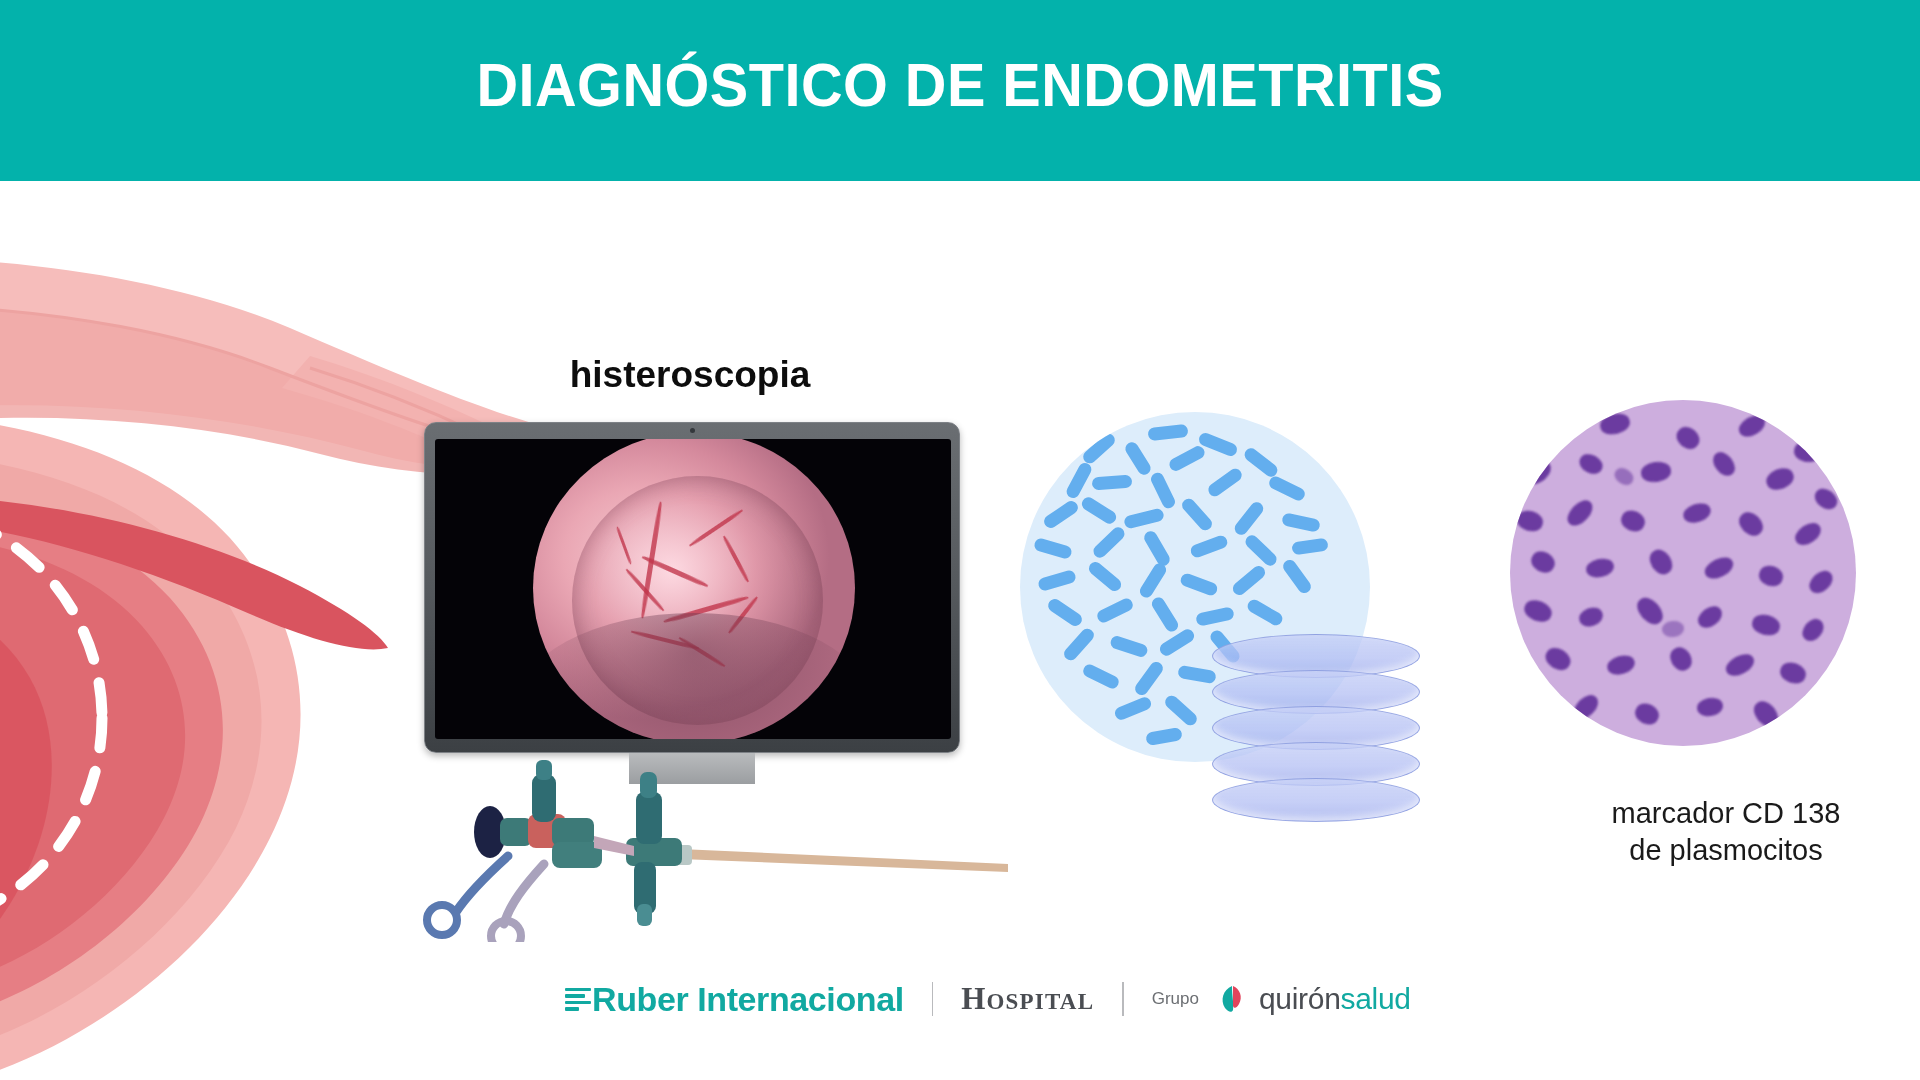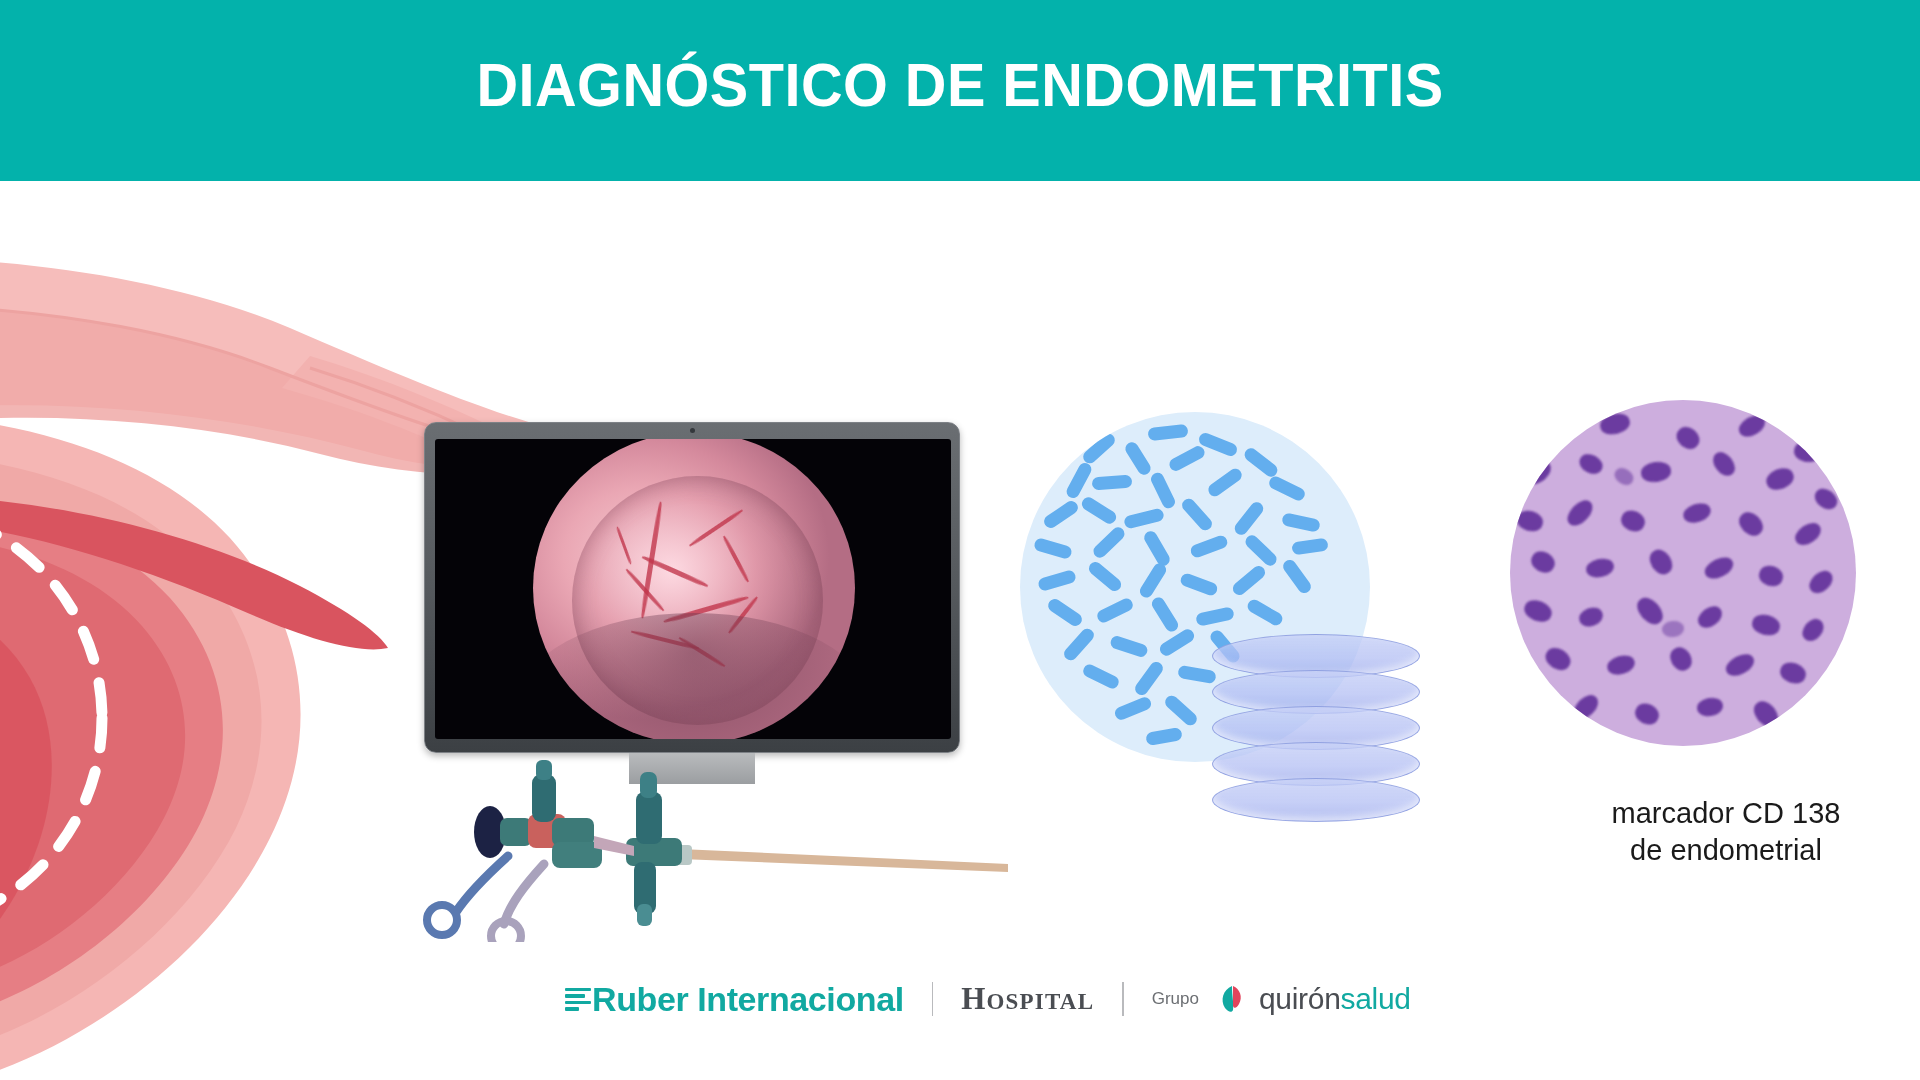--- a/index.html
+++ b/index.html
@@ -320,20 +320,21 @@
       <path d="M 300 320 C 420 330, 540 362, 630 408 C 680 434, 710 456, 718 470
                C 690 476, 640 462, 580 436 C 480 392, 380 360, 296 348 Z" fill="#d9545f"></path>
 
       <path d="M -60 150 C 150 110, 420 120, 600 190 C 720 236, 800 266, 900 284" fill="none" stroke="#eda3a1" stroke-width="3"></path>
       <path d="M 640 190 C 770 230, 860 280, 950 330" fill="none" stroke="#eda3a1" stroke-width="3"></path>
     </g>
 
     <circle cx="220" cy="540" r="212" fill="none" stroke="#ffffff" stroke-width="11" stroke-dasharray="30 24" stroke-linecap="round"></circle>
   </svg>
 
+  <div class="col-label" id="label-hister">histeroscopia</div>
 
   <div id="monitor-wrap">
     <div id="monitor-bezel">
       <div id="cam-dot"></div>
       <div id="monitor-screen">
         <div id="endo-view">
           <div class="vessel" style="left:36%;top:22%;width:5px;height:118px;transform:rotate(9deg);"></div>
           <div class="vessel" style="left:33%;top:44%;width:72px;height:5px;transform:rotate(24deg);"></div>
           <div class="vessel" style="left:40%;top:56%;width:88px;height:5px;transform:rotate(-16deg);"></div>
           <div class="vessel" style="left:26%;top:50%;width:56px;height:4px;transform:rotate(48deg);"></div>
@@ -473,21 +474,21 @@
       <div class="nucleus" style="left:36%;top:88%;width:24px;height:20px;transform:rotate(26deg);"></div>
       <div class="nucleus" style="left:54%;top:86%;width:26px;height:18px;transform:rotate(-10deg);"></div>
       <div class="nucleus" style="left:70%;top:88%;width:28px;height:20px;transform:rotate(50deg);"></div>
       <div class="nucleus" style="left:44%;top:64%;width:22px;height:16px;transform:rotate(-6deg);opacity:0.5;"></div>
       <div class="nucleus" style="left:30%;top:20%;width:20px;height:15px;transform:rotate(34deg);opacity:0.55;"></div>
     </div>
   </div>
 
   <div id="ihc-caption">
     <div>marcador CD 138</div>
-    <div>de endometrial</div>
+    <div>de plasmocitos</div>
   </div>
 
   <div id="footer-logo">
 
     <div id="ruber-mark">
       <div id="ruber-bars">
         <i style="width:26px"></i>
         <i style="width:20px"></i>
         <i style="width:26px"></i>
         <i style="width:14px"></i>

